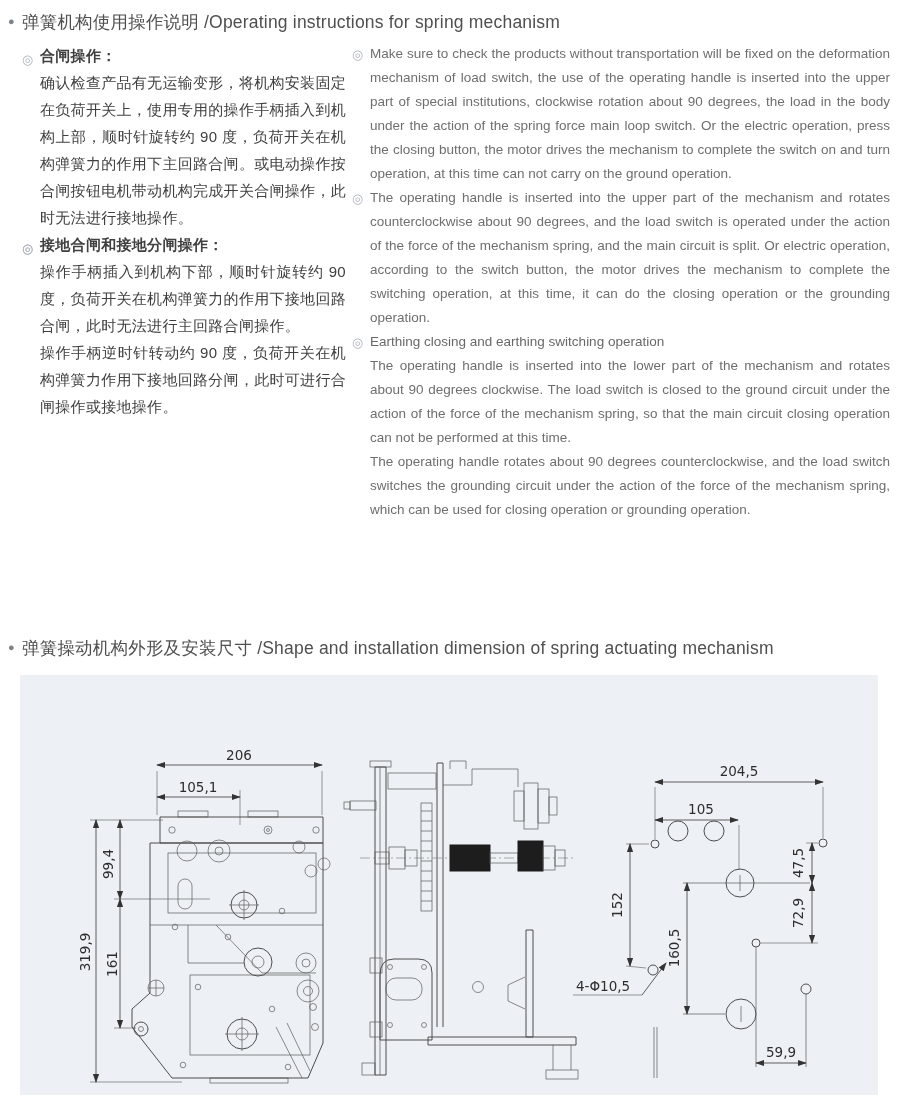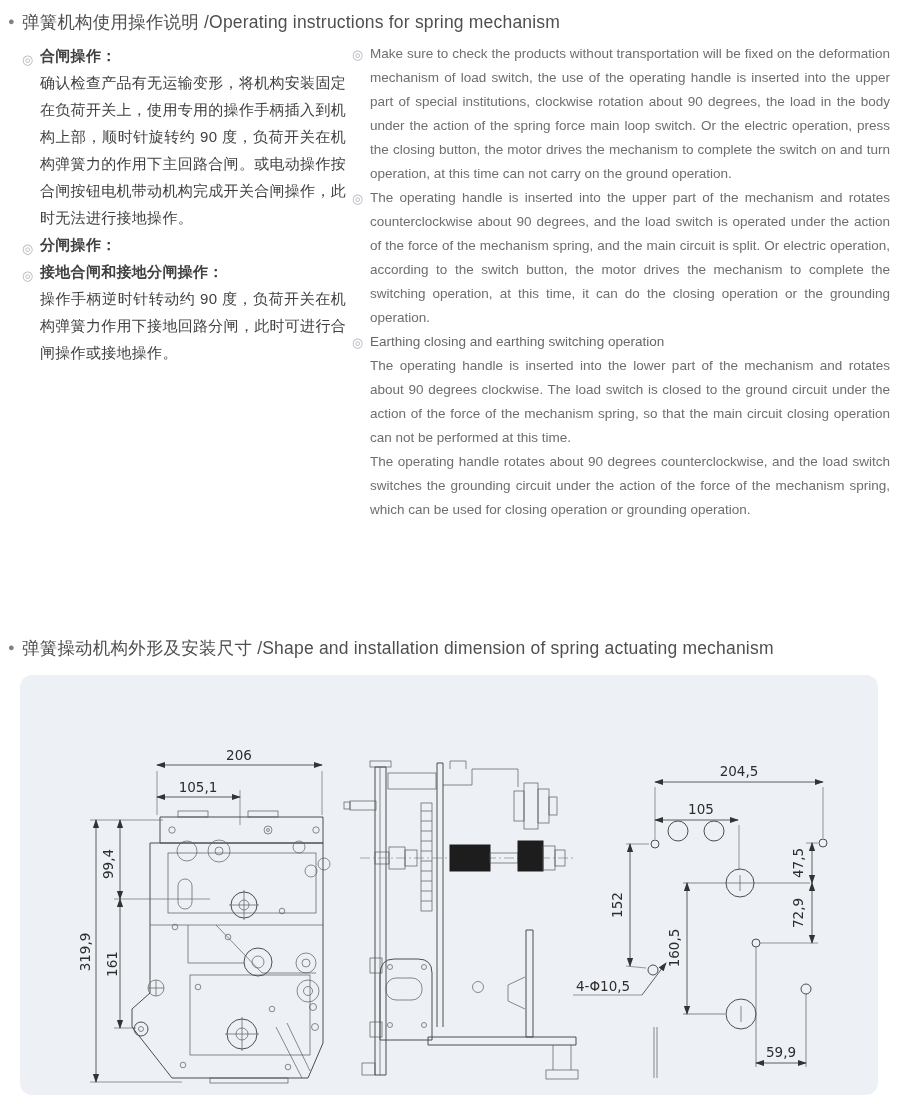--- a/index.html
+++ b/index.html
@@ -21,21 +21,21 @@
 
   .col-zh { font-size:15px; line-height:27px; color:#3f3f3f; letter-spacing:0.3px; }
   .col-zh .item-head { font-weight:bold; color:#404040; }
   .col-zh p { margin:0; text-align:justify; }
 
   .col-en { font-size:13.5px; line-height:24px; color:#6e6e6e; }
   .col-en .item-head { color:#686868; }
   .col-en p { margin:0; text-align:justify; }
 
   .panel { position:absolute; left:20px; top:675px; width:858px; height:420px;
-           background:#edf1f6; border-radius:12px; }
+           background:#edf1f6; border-radius:0; }
   .panel svg { position:absolute; left:0; top:0; }
 
   .ol  { fill:none; stroke:#4d4d4d; stroke-width:1; stroke-linejoin:round; }
   .th  { fill:none; stroke:#5a5a5a; stroke-width:0.7; }
   .dim { fill:none; stroke:#4d4d4d; stroke-width:0.9; }
   .ext { fill:none; stroke:#6f6f6f; stroke-width:0.7; }
   .cl  { fill:none; stroke:#7a7a7a; stroke-width:0.6; stroke-dasharray:10 3 2 3; }
   .blk { fill:#1d1d1d; stroke:#1d1d1d; }
   .dimtext { font-family:"DejaVu Sans", sans-serif; font-size:13.5px; fill:#2d2d2d; }
 </style>
@@ -52,25 +52,25 @@
   <div class="cols">
 
     <div class="col-zh">
       <div class="item">
         <span class="marker">◎</span>
         <div class="item-head">合闸操作：</div>
         <p>确认检查产品有无运输变形，将机构安装固定在负荷开关上，使用专用的操作手柄插入到机构上部，顺时针旋转约 90 度，负荷开关在机构弹簧力的作用下主回路合闸。或电动操作按合闸按钮电机带动机构完成开关合闸操作，此时无法进行接地操作。</p>
       </div>
       <div class="item">
         <span class="marker">◎</span>
-        <div class="item-head">分闸操作：</div>
       </div>
       <div class="item">
         <span class="marker">◎</span>
         <div class="item-head">接地合闸和接地分闸操作：</div>
+        <p>操作手柄插入到机构下部，顺时针旋转约 90 度，负荷开关在机构弹簧力的作用下接地回路合闸，此时无法进行主回路合闸操作。</p>
         <p>操作手柄逆时针转动约 90 度，负荷开关在机构弹簧力作用下接地回路分闸，此时可进行合闸操作或接地操作。</p>
       </div>
     </div>
 
     <div class="col-en">
       <div class="item">
         <span class="marker">◎</span>
         <p>Make sure to check the products without transportation will be fixed on the deformation mechanism of load switch, the use of the operating handle is inserted into the upper part of special institutions, clockwise rotation about 90 degrees, the load in the body under the action of the spring force main loop switch. Or the electric operation, press the closing button, the motor drives the mechanism to complete the switch on and turn operation, at this time can not carry on the ground operation.</p>
       </div>
       <div class="item">

